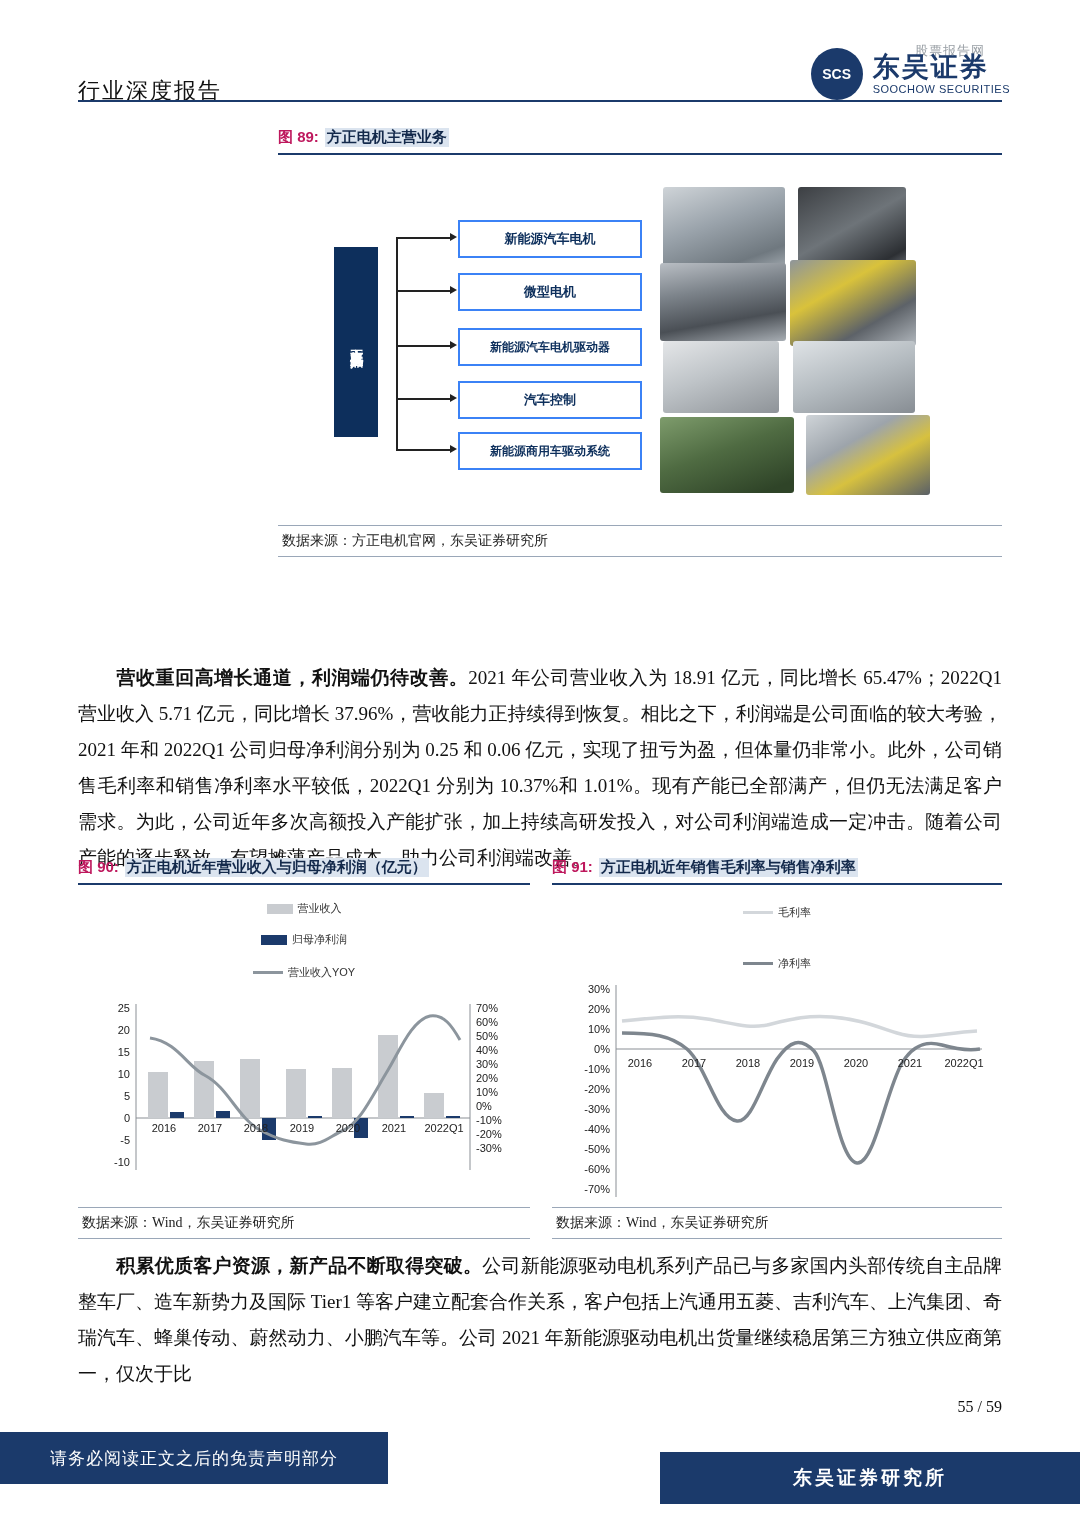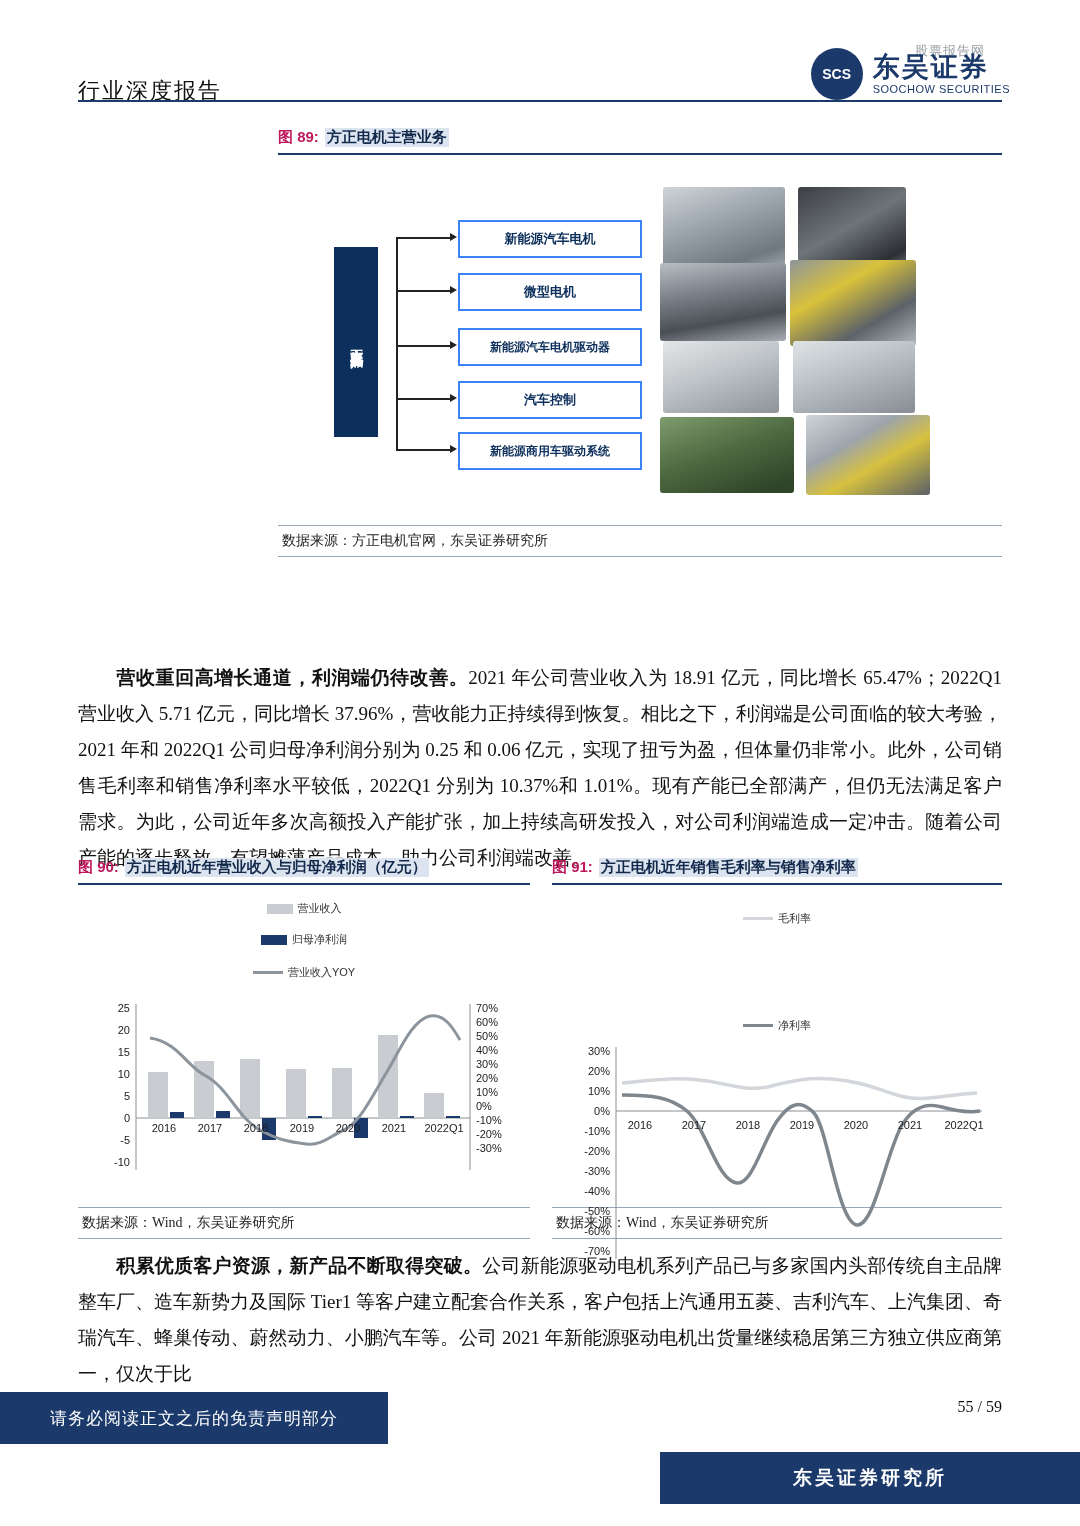--- a/index.html
+++ b/index.html
@@ -86,21 +86,21 @@
   .legend{display:flex;gap:16px;align-items:center;justify-content:center;font-size:11px;
     font-family:"Liberation Sans",sans-serif;color:#333;flex-wrap:wrap;flex-direction:column;}
   .lg-item{display:flex;align-items:center;gap:5px;}
   .sw{width:26px;height:10px;display:inline-block;}
   .sw-line{width:30px;height:3px;display:inline-block;}
   svg{display:block;}
 
   
   .pg{position:absolute;right:78px;top:1398px;font-size:16px;font-family:"Liberation Serif",serif;color:#111;}
   .foot-left{
-    position:absolute;left:0;top:1392px;width:388px;height:52px;background:#1b3a6b;
+    position:absolute;left:0;top:1432px;width:388px;height:52px;background:#1b3a6b;
     color:#fff;display:flex;align-items:center;justify-content:center;font-size:17px;letter-spacing:1px;
   }
   .foot-right{
     position:absolute;right:0;top:1452px;width:420px;height:52px;background:#1b3a6b;
     color:#fff;display:flex;align-items:center;justify-content:center;font-size:19px;letter-spacing:3px;font-weight:bold;
   }
 </style>
 </head>
 <body>
 
@@ -256,21 +256,21 @@
   </div>
 
   <div id="fig91">
     <div class="fig-title">
       <span class="lbl">图 91:</span>
       <span class="txt">方正电机近年销售毛利率与销售净利率</span>
     </div>
     <div class="rule" style="margin-top:6px;"></div>
 
     <div class="chart-box">
-      <div class="legend" style="padding-top:26px;gap:92px;">
+      <div class="legend" style="padding-top:20px;gap:36px;">
         <span class="lg-item">
           <span class="sw-line" style="background:#d3d7db;"></span>
           <span>毛利率</span>
         </span>
         <span class="lg-item">
           <span class="sw-line" style="background:#7e868e;"></span>
           <span>净利率</span>
         </span>
       </div>
 

